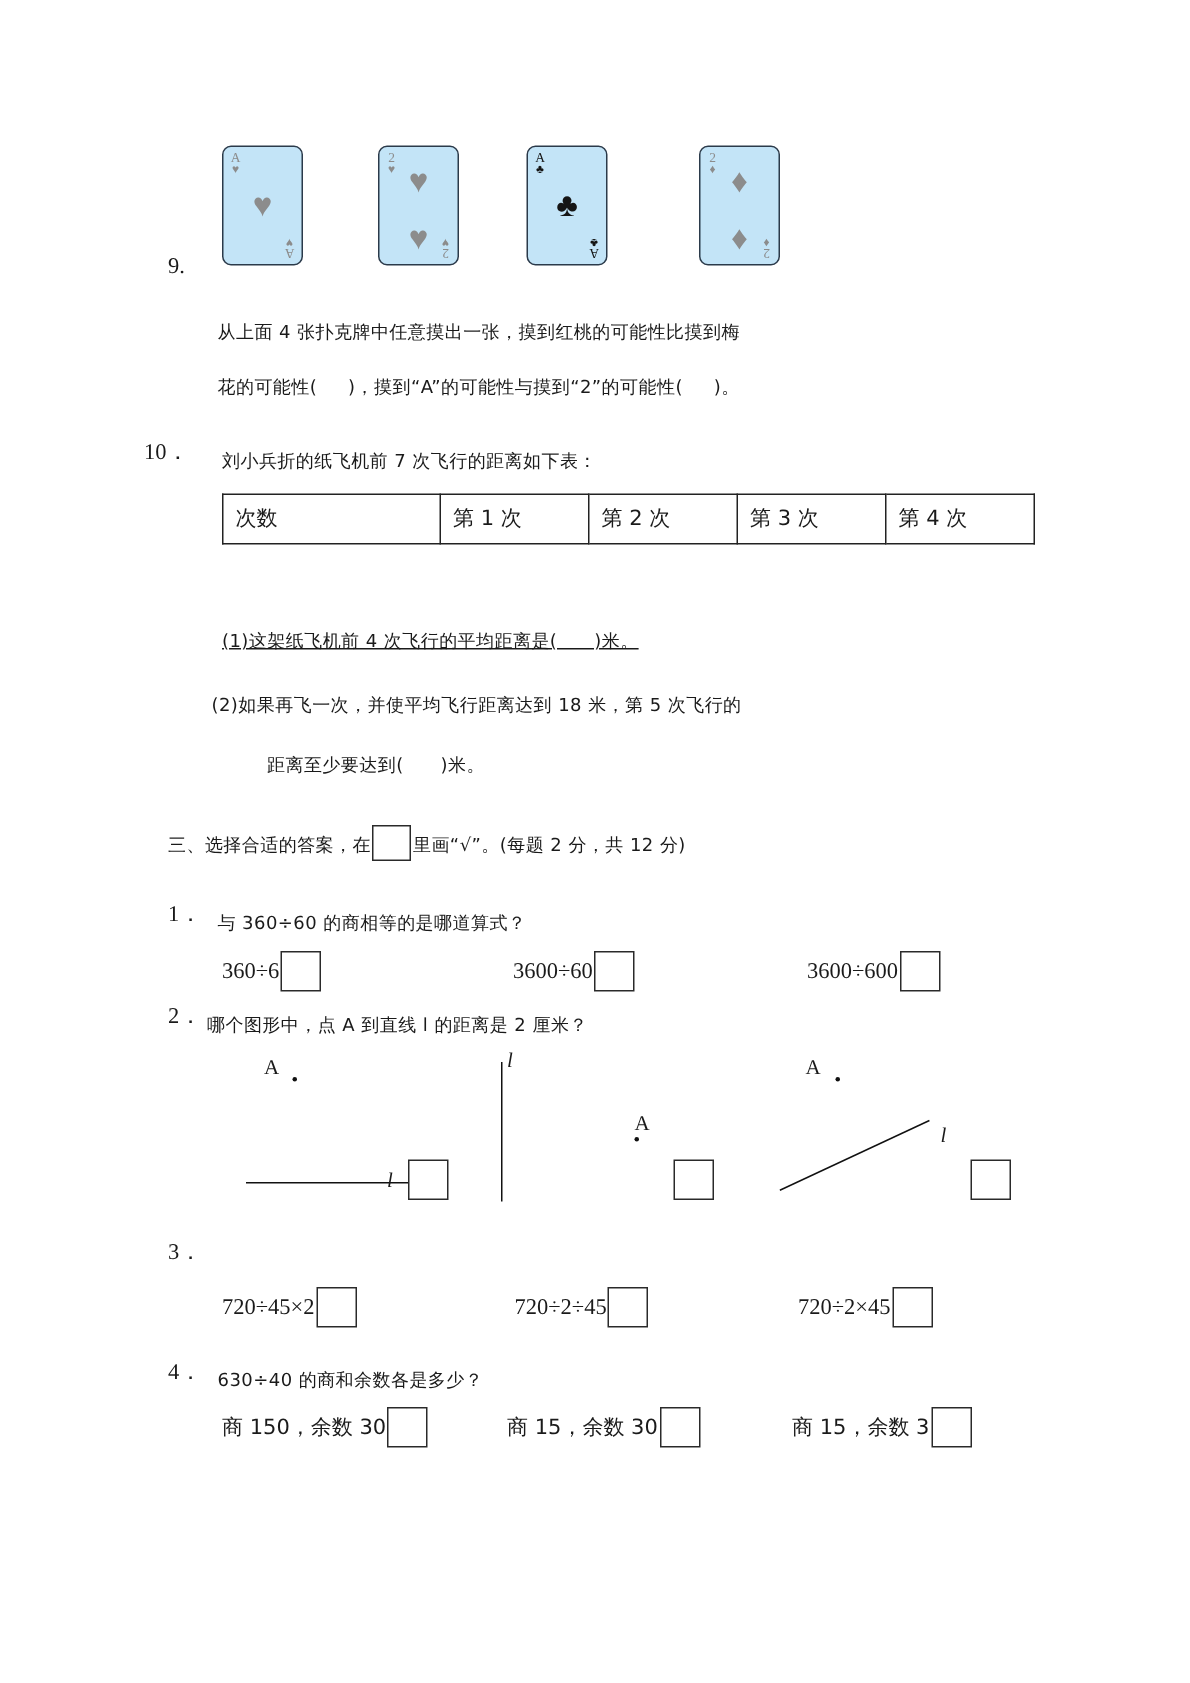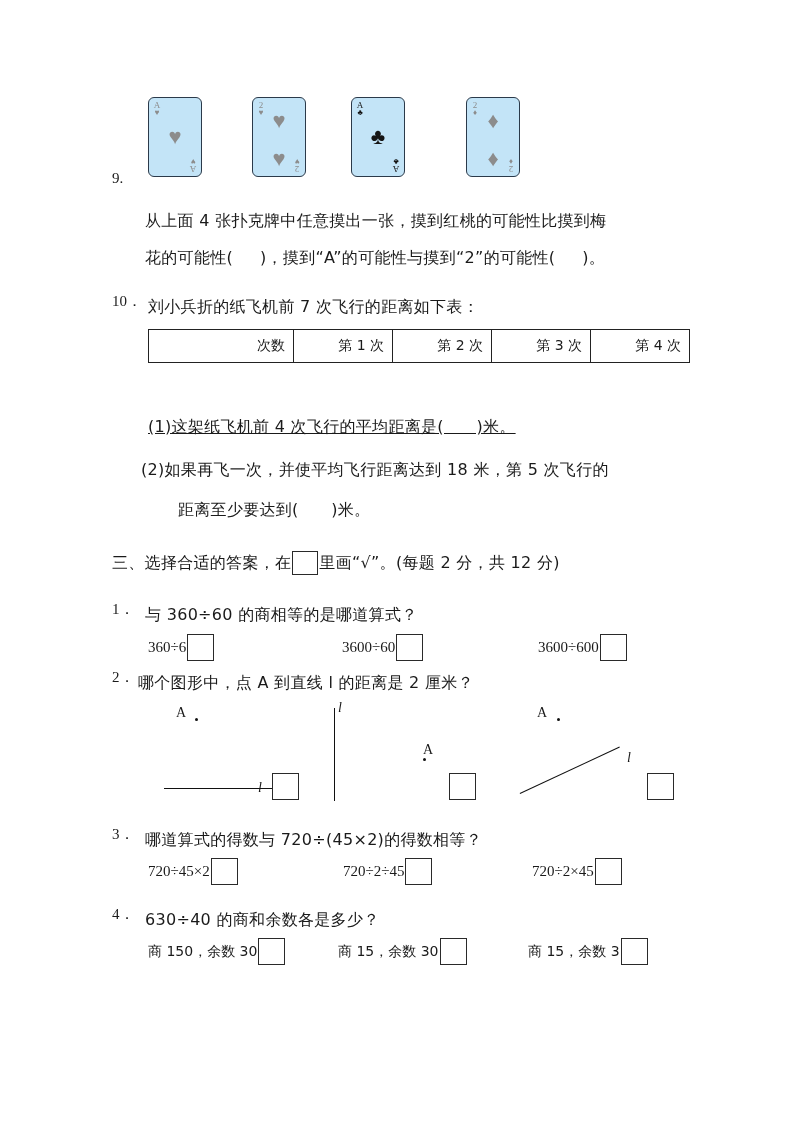--- a/index.html
+++ b/index.html
@@ -75,37 +75,37 @@
   .pip-bottom { top: 50px; font-size: 15px; line-height: 15px; }
 
   
   .qnum {
     position: absolute;
     font-size: 15px;
     font-family: "Liberation Serif", serif;
   }
   .qtext {
     position: absolute;
-    font-size: 16px;
+    font-size: 12px;
     line-height: 30px;
     letter-spacing: 0.3px;
     white-space: nowrap;
   }
 
   
   .flight-table {
     position: absolute;
     left: 148px;
     top: 329px;
     border-collapse: collapse;
     font-size: 14px;
   }
   .flight-table td {
     border: 1.2px solid #222;
-    text-align: right;
+    text-align: left;
     font-family: "DejaVu Sans", sans-serif;
     height: 32px;
     padding: 0 8px;
   }
   .flight-table td.lbl { width: 128px; }
   .flight-table td.val { width: 82px; font-family: "Liberation Serif", serif; font-size: 15px;}
 
   
   .choice-box {
     display: inline-block;
@@ -232,21 +232,21 @@
   </div>
 
   <div class="qnum" style="left:112px; top:170px;">9.</div>
 
   <div class="qtext zh" style="left:145px; top:206px;">从上面 4 张扑克牌中任意摸出一张，摸到红桃的可能性比摸到梅</div>
 
   <div class="qtext zh" style="left:145px; top:243px;">
     <span>花的可能性(</span><span>&nbsp;&nbsp;&nbsp;&nbsp;&nbsp;</span><span>)，摸到“A”的可能性与摸到“2”的可能性(</span><span>&nbsp;&nbsp;&nbsp;&nbsp;&nbsp;</span><span>)。</span>
   </div>
 
-  <div class="qnum" style="left:112px; top:292px;">10．</div>
+  <div class="qnum" style="left:96px; top:292px;">10．</div>
   <div class="qtext zh" style="left:148px; top:292px;">刘小兵折的纸飞机前 7 次飞行的距离如下表：</div>
 
   <table class="flight-table">
     <tbody>
         <tr>
       <td class="lbl">次数</td>
       <td class="lbl" style="width:82px;">第 1 次</td>
       <td class="lbl" style="width:82px;">第 2 次</td>
       <td class="lbl" style="width:82px;">第 3 次</td>
       <td class="lbl" style="width:82px;">第 4 次</td>
@@ -296,21 +296,20 @@
 
   <div class="geo" style="left:510px; top:700px; width:180px; height:110px;">
     <div class="geo-label serif" style="left:27px; top:5px; font-style:normal;">A</div>
     <div class="geo-point" style="left:47px; top:18px;"></div>
     <div class="line-diag" style="left:10px; top:93px; width:110px; transform:rotate(-25deg);"></div>
     <div class="geo-label" style="left:117px; top:50px;">l</div>
     <div class="sq-box" style="left:137px; top:73px;"></div>
   </div>
 
   <div class="qnum" style="left:112px; top:825px;">3．</div>
-  <div class="qtext zh" style="left:145px; top:825px;">哪道算式的得数与 720÷(45×2)的得数相等？</div>
 
   <div class="opt" style="left:148px; top:858px;">
     <span>720÷45×2</span><span class="choice-box"></span>
   </div>
   <div class="opt" style="left:343px; top:858px;">
     <span>720÷2÷45</span><span class="choice-box"></span>
   </div>
   <div class="opt" style="left:532px; top:858px;">
     <span>720÷2×45</span><span class="choice-box"></span>
   </div>

